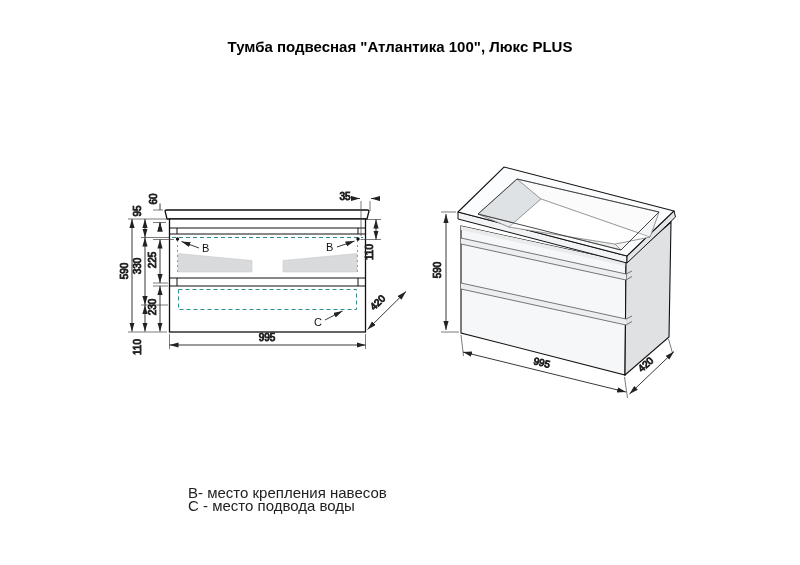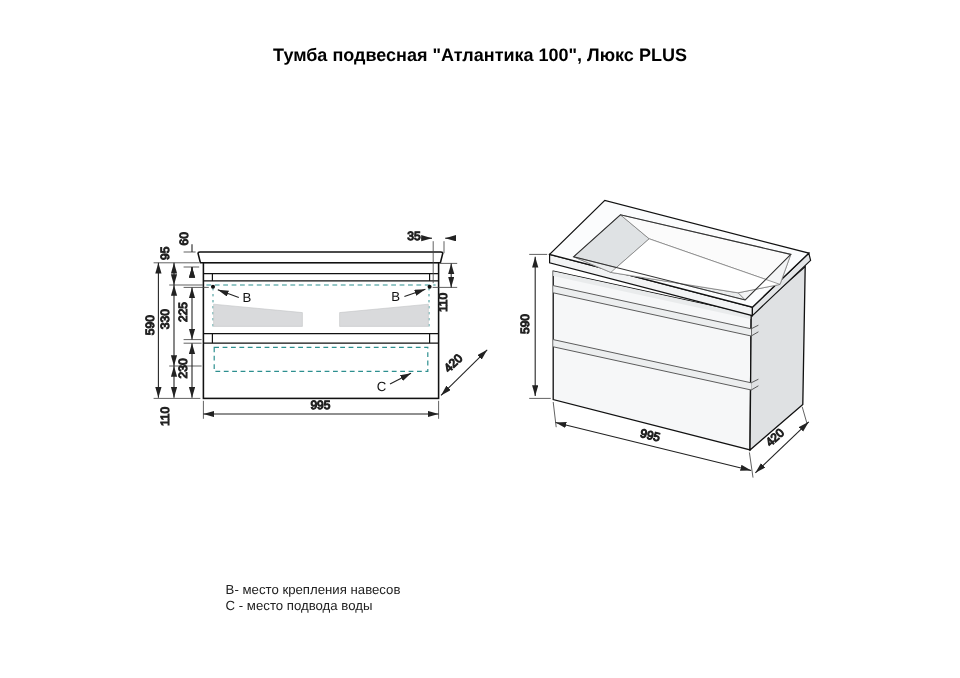--- a/index.html
+++ b/index.html
@@ -1,18 +1,18 @@
 <!DOCTYPE html>
 <html><head>
 <meta charset="utf-8">
 <style>
   html,body{margin:0;padding:0;background:#fff;}
   body{width:800px;height:565px;position:relative;font-family:"Liberation Sans",sans-serif;overflow:hidden;}
   .title{position:absolute;top:38px;left:0;width:800px;text-align:center;font-size:15px;font-weight:bold;color:#000;}
-  .legend{position:absolute;left:188px;top:486px;font-size:11px;color:#222;line-height:13px;}
+  .legend{position:absolute;left:188px;top:486px;font-size:15px;color:#222;line-height:13px;}
   svg{position:absolute;left:0;top:0;}
   .body{stroke:#111;stroke-width:1.3;fill:#fff;}
   .thin{stroke:#111;stroke-width:1;fill:none;}
   .ext{stroke:#444;stroke-width:.7;fill:none;}
   .dim{stroke:#222;stroke-width:.9;fill:none;}
   .teal{stroke:#2d8f8f;stroke-width:1;fill:none;stroke-dasharray:4 3;}
   .tealv{stroke:#2d8f8f;stroke-width:.8;fill:none;stroke-dasharray:2 3;}
   text.dim{font-size:10px;fill:#111;}
   text.lbl{font-size:11px;fill:#111;}
   .gray{fill:#d9dadc;stroke:#c2c4c6;stroke-width:.5;}

